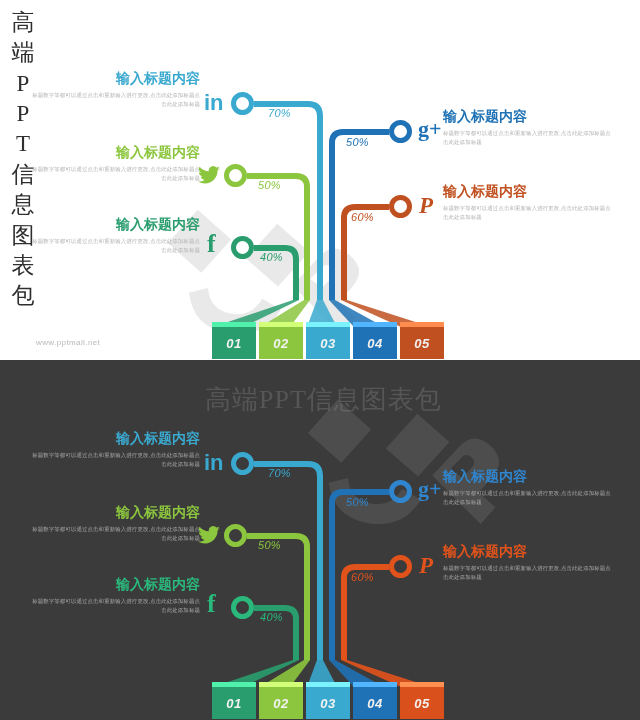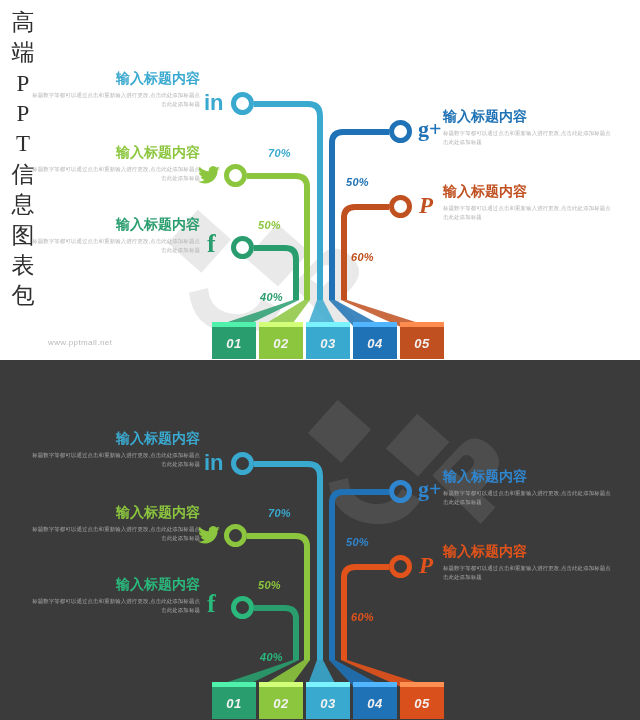--- a/index.html
+++ b/index.html
@@ -18,21 +18,21 @@
     width: 34px;
     font-size: 23px; line-height: 1.32;
     color: #2f2f2f; letter-spacing: 0;
     font-family: "Liberation Serif", "DejaVu Serif", serif;
     text-align: center;
   }
   .vtitle span { display: block; }
 
   
   .footer-url {
-    position: absolute; left: 48px; top: 338px;
+    position: absolute; left: 36px; top: 338px;
     font-size: 8px; color: #b9b9b9; letter-spacing: .4px;
   }
 
   
   .tblock { position: absolute; width: 168px; }
   .tblock .t-head {
     font-size: 14px; font-weight: bold; line-height: 1.2;
     margin-bottom: 4px;
   }
   .tblock .t-body {
@@ -46,24 +46,23 @@
     position: absolute; width: 23px; height: 23px; border-radius: 50%;
     border-width: 5px; border-style: solid; background: transparent;
   }
   .panel-light .ring { box-shadow: 0 0 0 0 transparent; }
   .glyph {
     position: absolute; font-weight: bold; line-height: 1;
     font-family: "Liberation Sans", sans-serif;
     user-select: none;
   }
   .pct {
-    position: absolute; font-size: 11px; font-weight: bold;
+    position: absolute; font-size: 11px; font-weight: normal;
     font-style: italic; letter-spacing: .3px;
     font-family: "Liberation Sans", sans-serif;
-    margin-top: 40px;
   }
 
   
   svg.pipes { position: absolute; left:0; top:0; width:640px; height:360px; }
 
   
   .numbox {
     position: absolute; width: 44px; height: 32px;
     color: #f2f2f2; font-size: 13px; font-weight: bold; font-style: italic;
     display: flex; align-items: center; justify-content: center;
@@ -194,20 +193,21 @@
     <span>04</span>
   </div>
   <div class="numbox" style="left:400px; top:327px; background:#c0501f;">
     <div class="cap" style="background:#d9703f;"></div>
     <span>05</span>
   </div>
 </div>
 
 <div class="panel panel-dark">
 
+  <div class="wm-text-dark" style="left:205px; top:22px;">高端PPT信息图表包</div>
 
   <svg class="wm-logo" style="left:290px; top:0px; width:230px; height:190px;" viewBox="0 0 230 190">
     <g fill="#8e8e8e" transform="rotate(-38 115 95)">
       <polygon points="52,18 96,10 104,54 60,62"></polygon>
       <path d="M38 70 q-18 30 6 56 q24 26 56 14 l-8 -20 q-20 8 -34 -8 q-14 -16 -2 -34 z"></path>
       <polygon points="104,78 150,70 158,112 112,120"></polygon>
       <path d="M124 128 l38 -6 q22 -4 26 18 q4 22 -18 26 l-20 4 l4 22 l-22 4 z M146 148 l14 -2 q8 -2 6 -9 q-2 -7 -10 -5 l-14 2 z"></path>
     </g>
   </svg>
 

